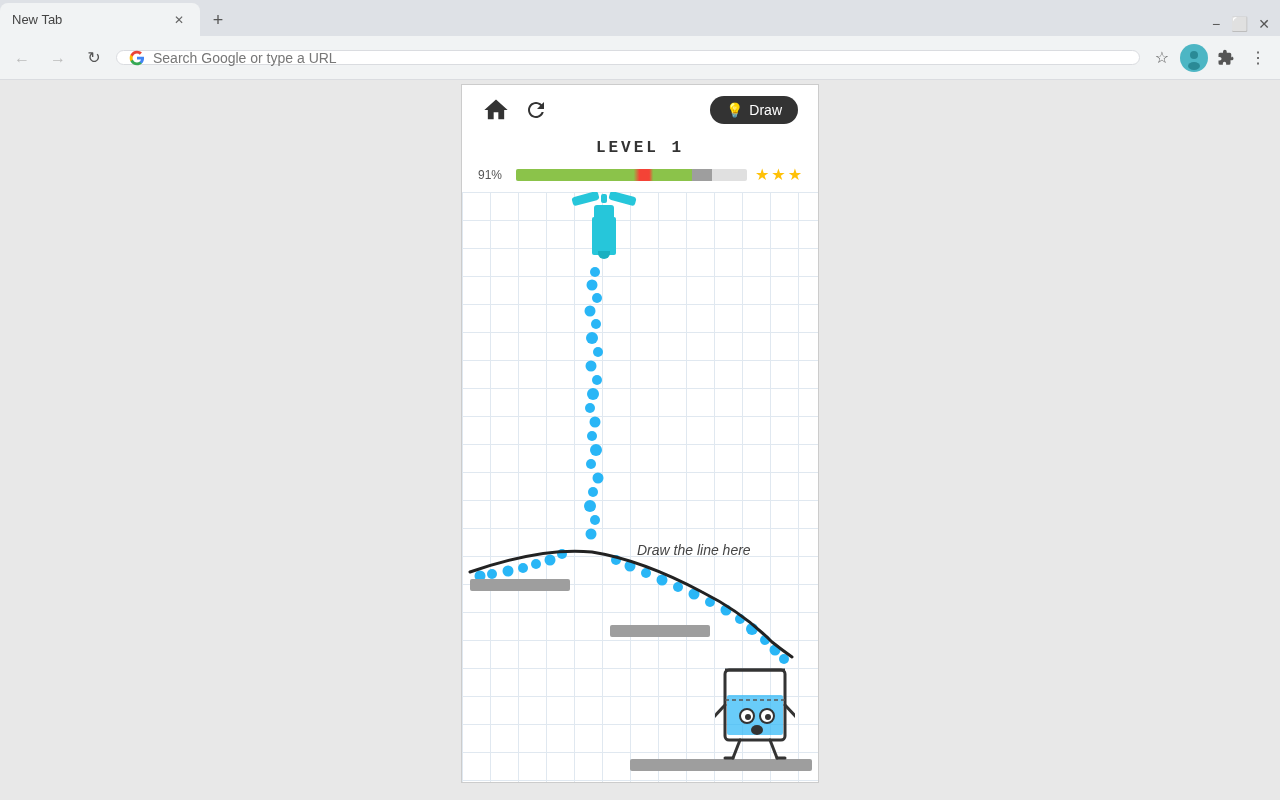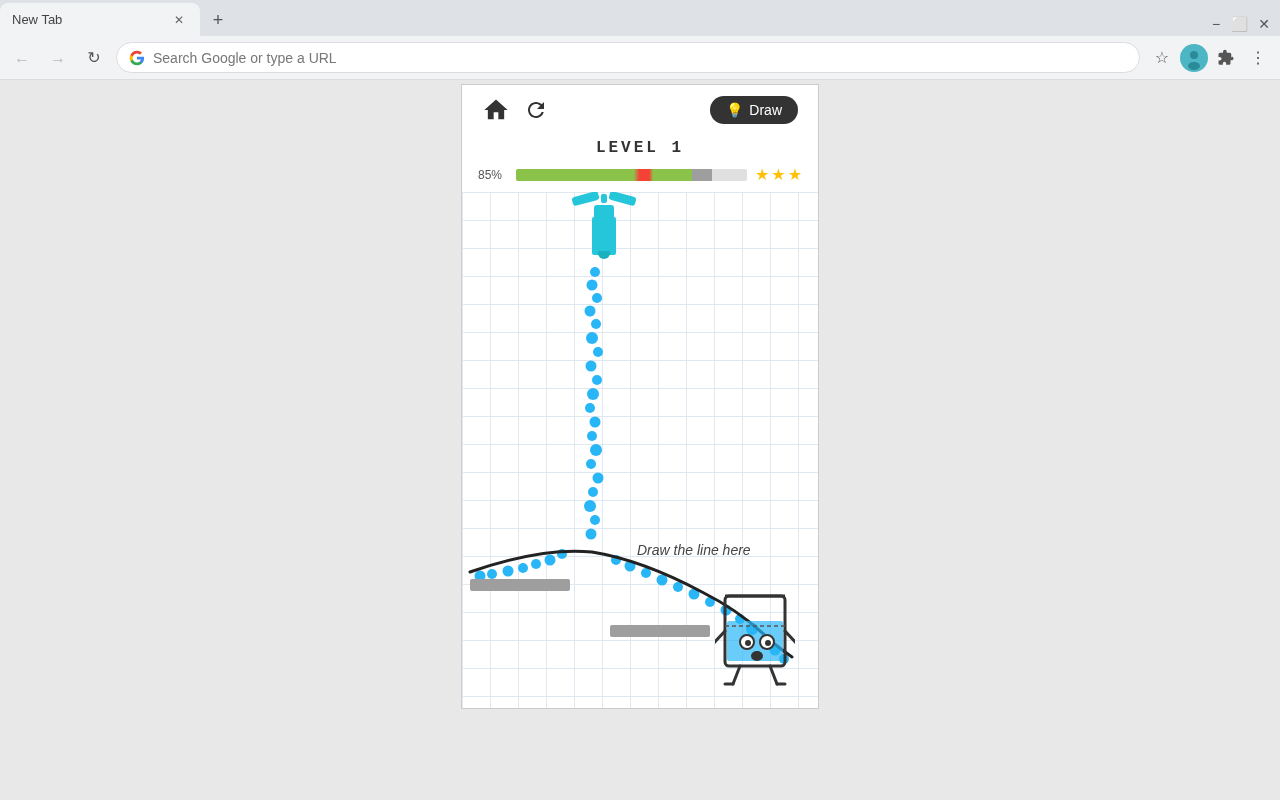--- a/index.html
+++ b/index.html
@@ -116,21 +116,21 @@
       cursor: pointer;
     }
 
     .nav-btn.disabled {
       color: #bbb;
       cursor: default;
     }
 
     .address-bar {
       flex: 1;
-      height: 31px;
+      height: 15px;
       background: #fff;
       border-radius: 16px;
       display: flex;
       align-items: center;
       padding: 0 12px;
       gap: 8px;
       font-size: 14px;
       color: #444;
       border: 1px solid #dadce0;
     }
@@ -415,32 +415,32 @@
           <span class="hint-bulb">💡</span>
           <span>Draw</span>
         </div>
       </div>
 
       <div class="level-title-section">
         <div class="level-title">LEVEL 1</div>
       </div>
 
       <div class="progress-section">
-        <span class="progress-label">85%</span>
+        <span class="progress-label">91%</span>
         <div class="progress-bar-container">
           <div class="progress-bar-fill"></div>
         </div>
         <div class="stars">
           <span class="star">★</span>
           <span class="star">★</span>
           <span class="star">★</span>
         </div>
       </div>
 
-      <div class="game-play-area" style="height: 516px;">
+      <div class="game-play-area" style="height: 590px;">
 
         <div class="faucet" style="left:112px; top: 2px;">
 
           <div style="display:flex; justify-content:center; margin-bottom:2px;">
             <div style="width:28px;height:9px;background:#26c6da;border-radius:3px;transform:rotate(-15deg);position:relative;left:-2px;"></div>
             <div style="width:6px;height:9px;background:#26c6da;border-radius:2px;"></div>
             <div style="width:28px;height:9px;background:#26c6da;border-radius:3px;transform:rotate(15deg);position:relative;left:2px;"></div>
           </div>
 
           <div style="width:20px;height:12px;background:#26c6da;margin:0 auto;border-radius:3px 3px 0 0;"></div>

